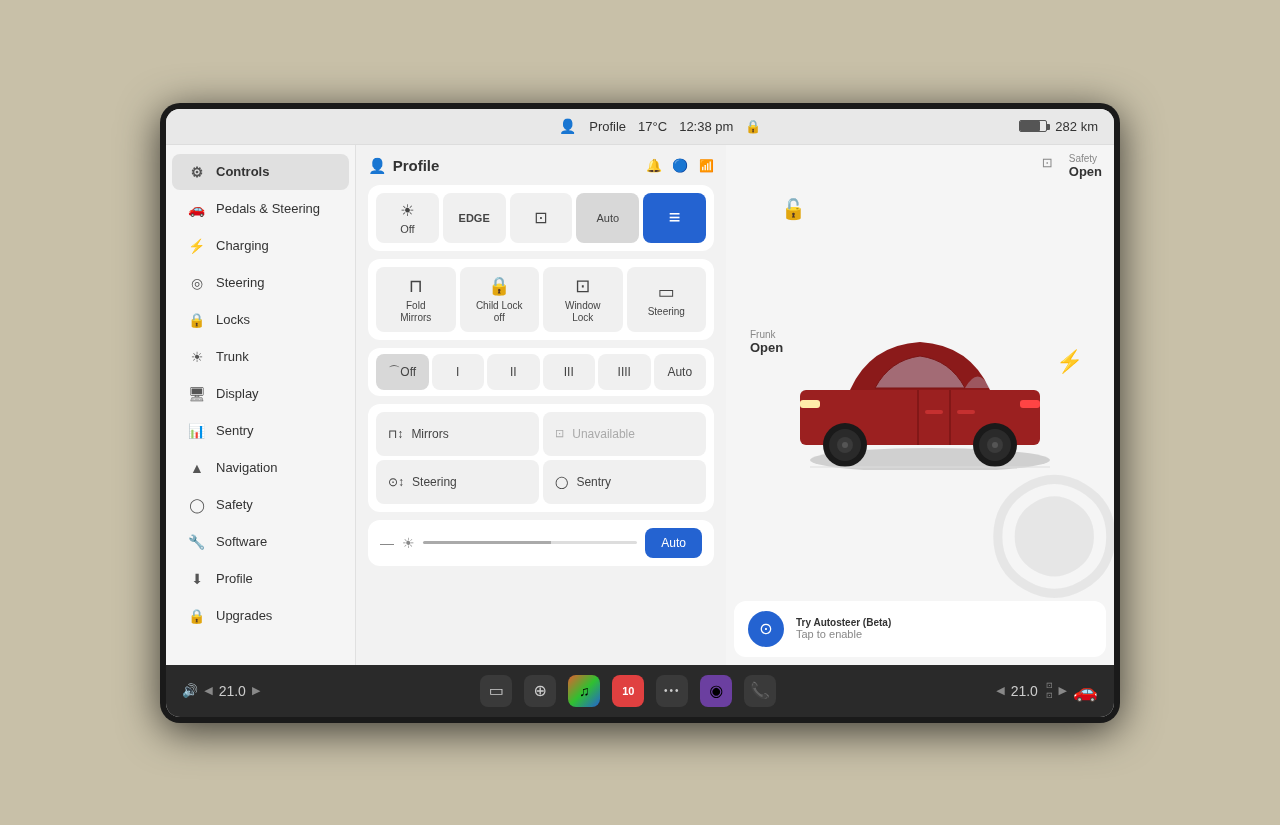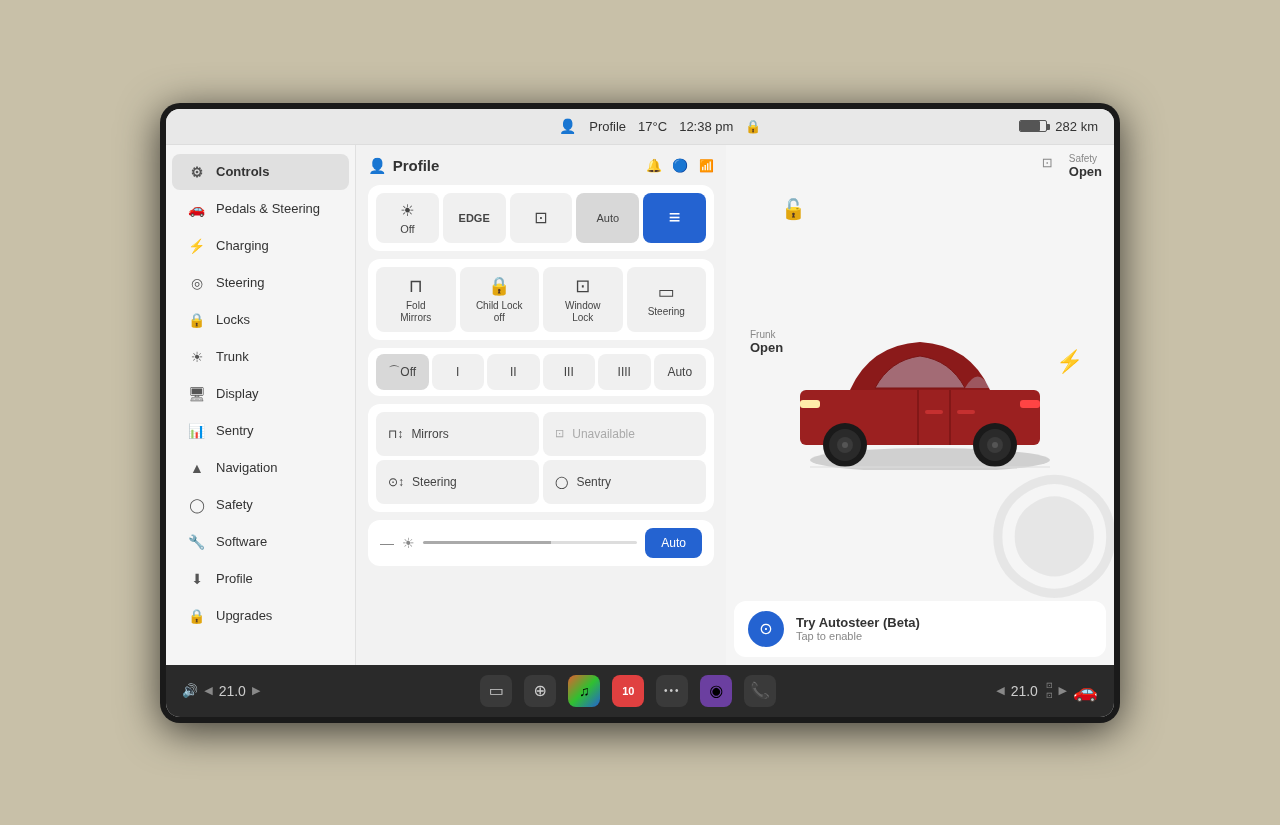--- a/index.html
+++ b/index.html
@@ -336,21 +336,21 @@
       background: #2463d1;
       border-radius: 50%;
       display: flex;
       align-items: center;
       justify-content: center;
       color: white;
       font-size: 16px;
       flex-shrink: 0;
     }
     .autosteer-text .title {
-      font-size: 13px;
+      font-size: 10px;
       font-weight: 600;
       color: #333;
     }
     .autosteer-text .subtitle {
       font-size: 11px;
       color: #888;
     }
     
     .taskbar {
       background: #2a2a2a;

